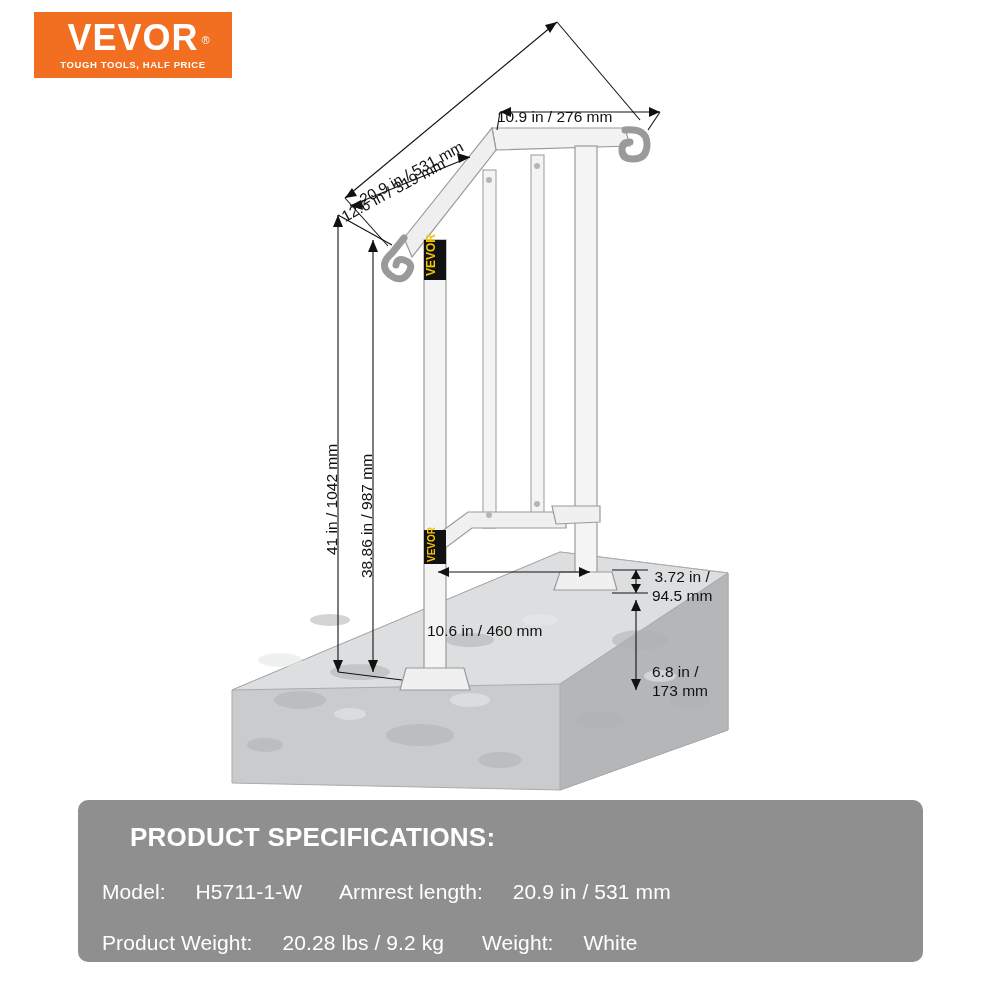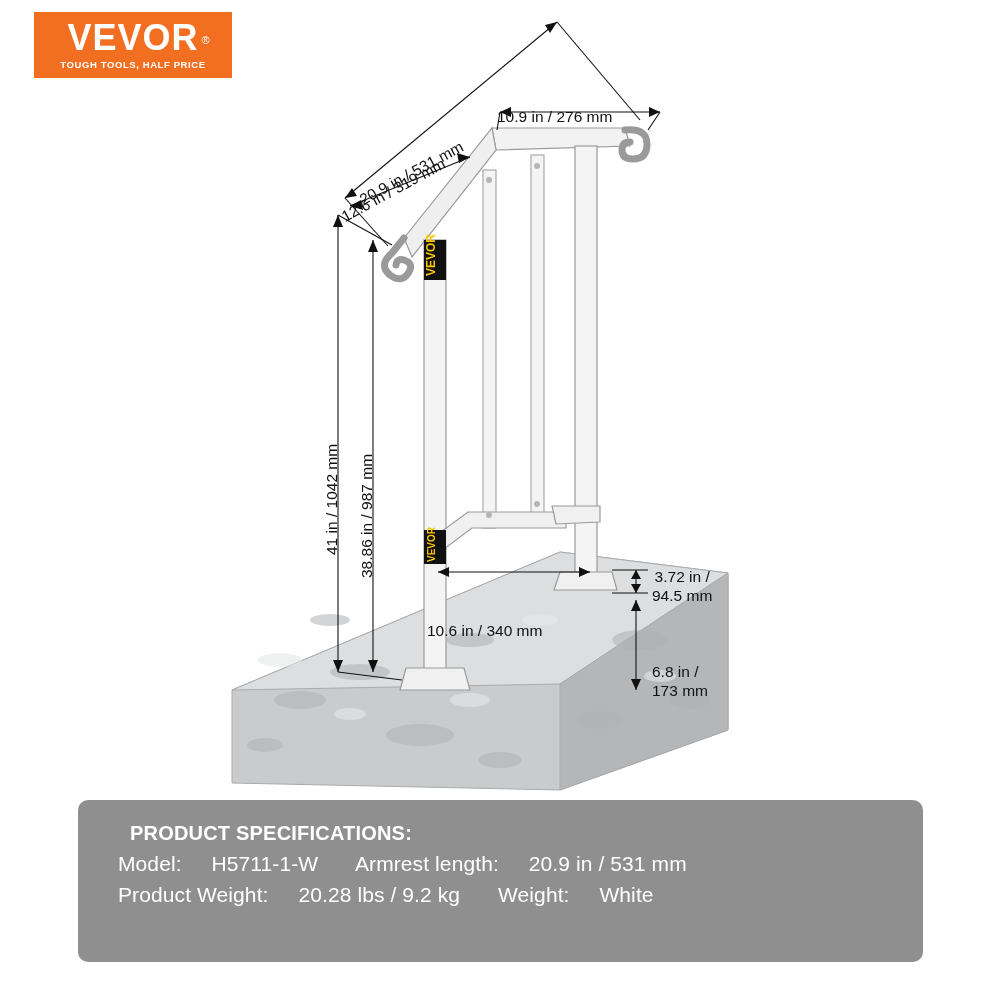--- a/index.html
+++ b/index.html
@@ -35,25 +35,25 @@
   }
   .rot-n45{transform:rotate(-28.5deg);transform-origin:left top;}
   .rot-90{transform:rotate(-90deg);transform-origin:left top;}
   
   .spec{
     position:absolute;left:78px;top:800px;width:845px;height:162px;
     background:#8f8f8f;border-radius:10px;color:#ffffff;
     padding:0;box-sizing:border-box;
   }
   .spec h2{
-    margin:0;padding:22px 0 0 52px;font-size:20px;font-weight:bold;
+    margin:0;padding:22px 0 0 52px;font-size:26px;font-weight:bold;
     letter-spacing:.2px;
   }
   .spec .row{
-    padding:7px 0 0 40px;font-size:21px;letter-spacing:.1px;
+    padding:7px 0 0 24px;font-size:21px;letter-spacing:.1px;margin-top:20px;
   }
   .spec .row .gap{display:inline-block;width:26px;}
   .spec .row .gap-sm{display:inline-block;width:18px;}
 </style>
 </head>
 <body>
 
 <div class="logo">
   <div class="logo-word">
     <span>VEVOR</span>
@@ -177,21 +177,21 @@
 <div class="dimlabel rot-n45" style="left:356px;top:192px;">20.9 in / 531 mm</div>
 
 <div class="dimlabel" style="left:497px;top:107px;">10.9 in / 276 mm</div>
 
 <div class="dimlabel rot-n45" style="left:338px;top:209px;">12.6 in / 319 mm</div>
 
 <div class="dimlabel rot-90" style="left:322px;top:555px;">41 in / 1042 mm</div>
 
 <div class="dimlabel rot-90" style="left:357px;top:578px;">38.86 in / 987 mm</div>
 
-<div class="dimlabel" style="left:427px;top:621px;">10.6 in / 340 mm</div>
+<div class="dimlabel" style="left:427px;top:621px;">10.6 in / 460 mm</div>
 
 <div class="dimlabel" style="left:652px;top:567px;text-align:center;">3.72 in /
 94.5 mm</div>
 
 <div class="dimlabel" style="left:652px;top:662px;">6.8 in /
 173 mm</div>
 
 <div class="spec">
   <h2>PRODUCT SPECIFICATIONS:</h2>
 

